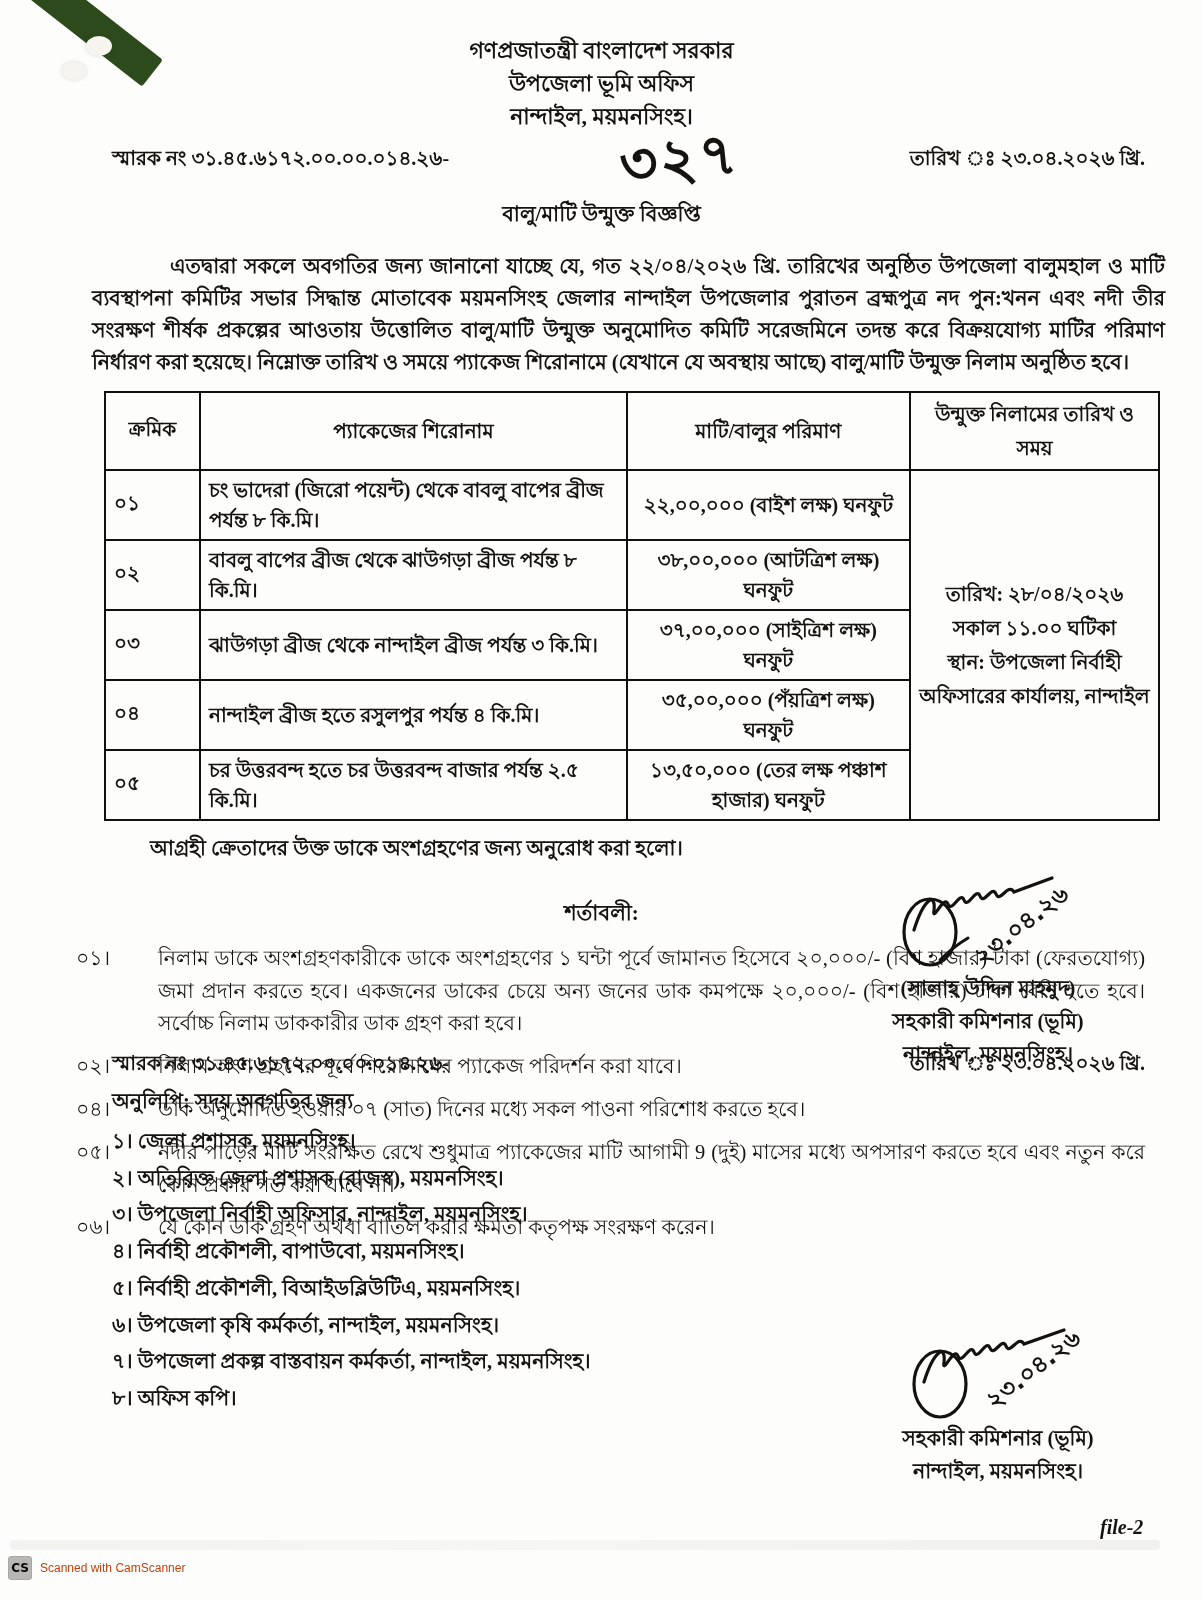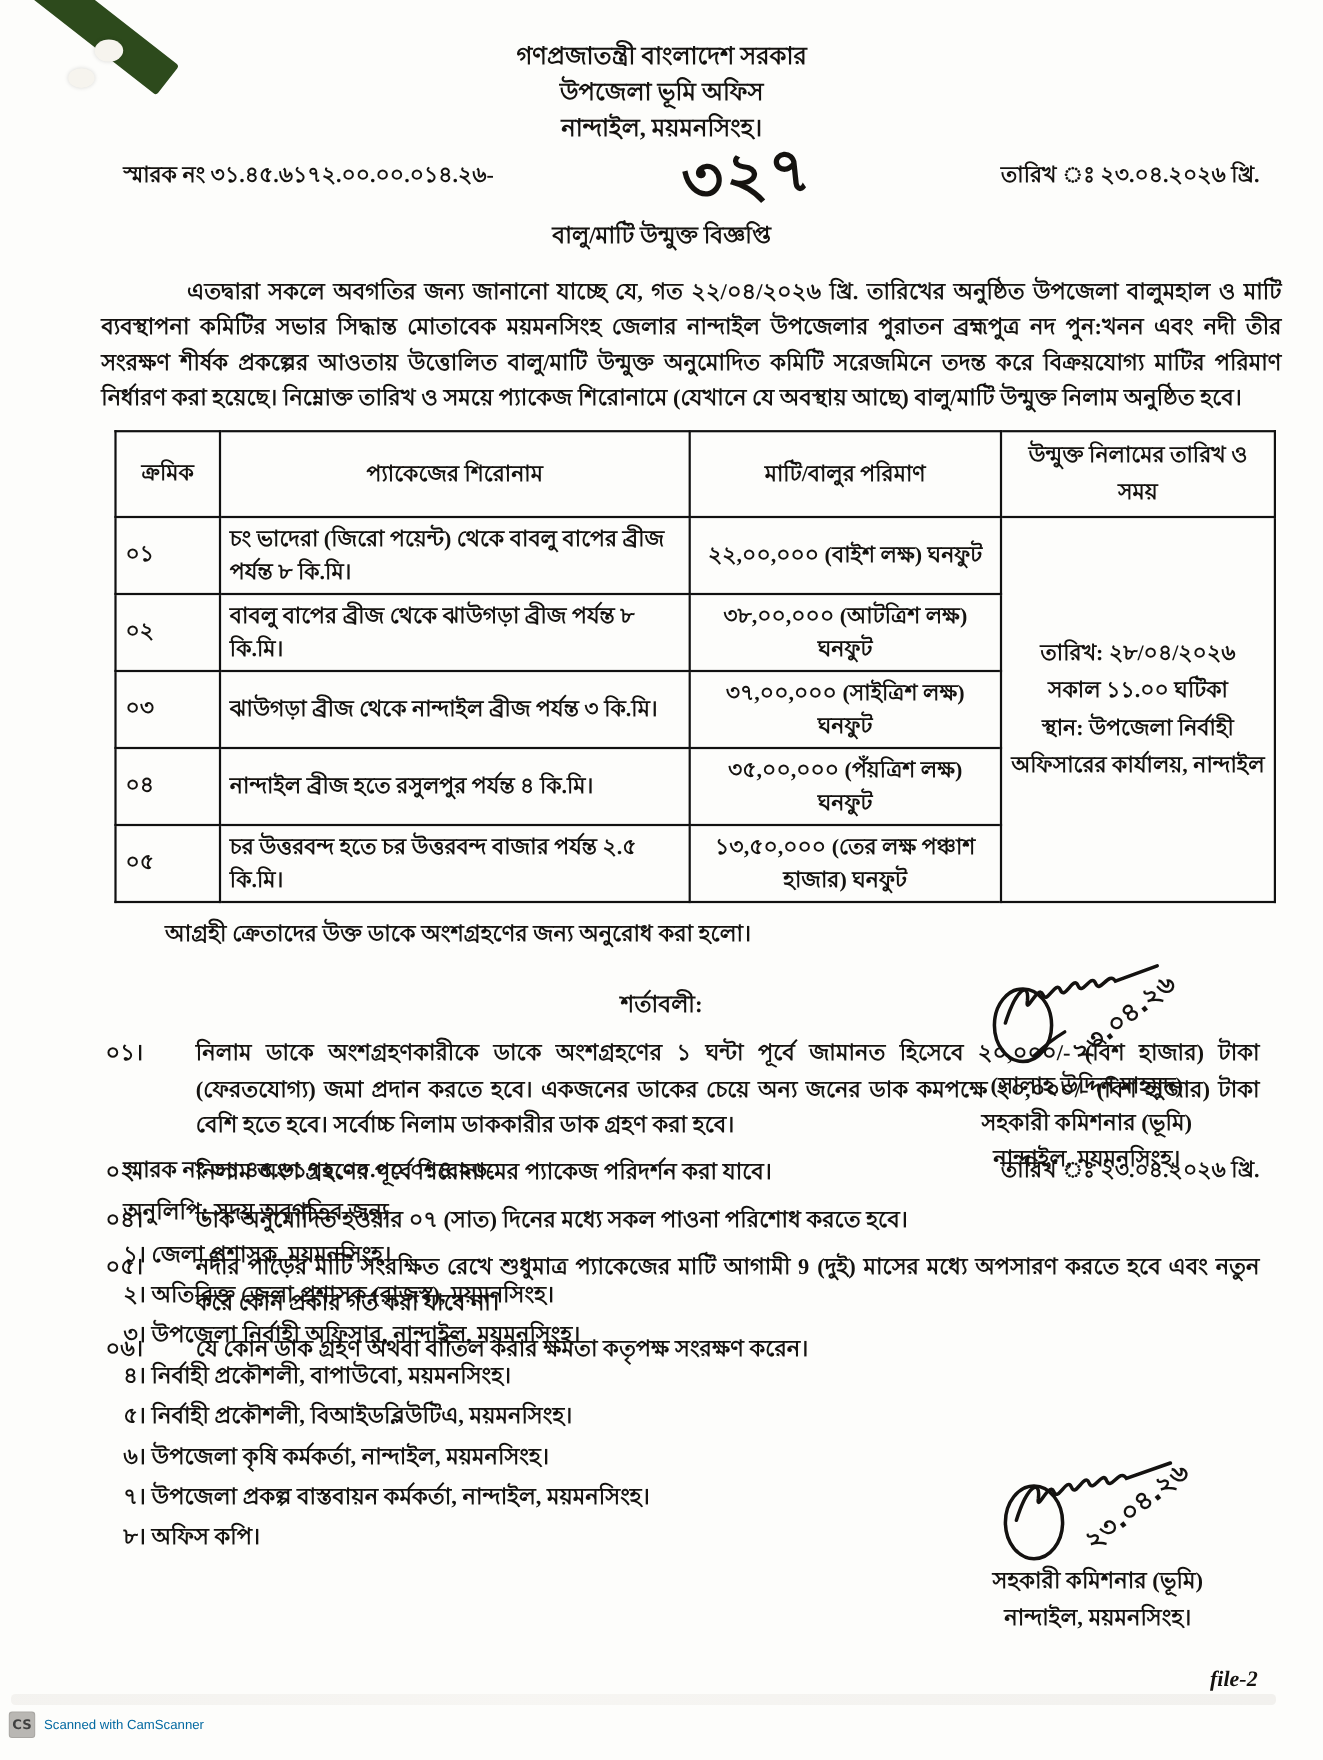--- a/index.html
+++ b/index.html
@@ -68,22 +68,22 @@
   table.auction th { text-align:center; font-weight:bold; }
   .col-serial { width:96px; text-align:left; padding-left:14px; }
   .col-package { width:438px; text-align:left; line-height:1.5; }
   .col-qty { width:289px; text-align:center; line-height:1.5; }
   .col-auction { width:253px; text-align:center; line-height:1.7; vertical-align:top; padding-top:10px; }
 
   .request-line { margin:12px 0 0 150px; font-size:20.5px; font-weight:bold; }
 
   .conditions-heading { text-align:center; font-size:21px; font-weight:bold; margin-top:30px; }
   .condition-item {
-    display:flex; margin:10px 58px 0 96px;
-    font-size:20.5px; line-height:1.6; font-weight:bold;
+    display:flex; margin:10px 58px 0 76px;
+    font-size:20.5px; line-height:1.6; font-weight:normal;
   }
   .condition-no { flex:0 0 82px; }
   .condition-text { flex:1; text-align:justify; }
 
   .sig-block { position:absolute; text-align:center; }
   .sig-top { top:872px; left:838px; width:300px; }
   .sig-bottom { top:1322px; left:858px; width:280px; }
   .sig-art { position:relative; height:100px; }
   .sig-date {
     position:absolute;
@@ -113,26 +113,26 @@
   .scan-smudge {
     position:absolute; top:1540px; left:10px; width:1150px; height:10px;
     background:linear-gradient(90deg,#eceae6,#f2f0ec 40%,#edebe7 70%,#e9e7e3);
     opacity:.55; border-radius:4px;
   }
   .scanner-footer {
     position:absolute; top:1556px; left:8px;
     display:flex; align-items:center; gap:8px;
   }
   .scanner-logo {
-    width:24px; height:24px; background:#b9b7b3; color:#404040;
+    width:24px; height:24px; background:#b9b7b3; color:#000000;
     font-family:"DejaVu Sans",sans-serif; font-size:12px; font-weight:bold;
     display:flex; align-items:center; justify-content:center;
     border-radius:3px; border:1px solid #a9a7a3;
   }
-  .scanner-text { font-size:12px; color:#0369a1; font-family:"Liberation Sans",sans-serif; }
+  .scanner-text { font-size:12px; color:#c2410c; font-family:"Liberation Sans",sans-serif; }
 </style>
 </head>
 <body>
 
 <div class="page">
 
   <div class="corner-mark"></div>
   <div class="corner-blob1"></div>
   <div class="corner-blob2"></div>
 

